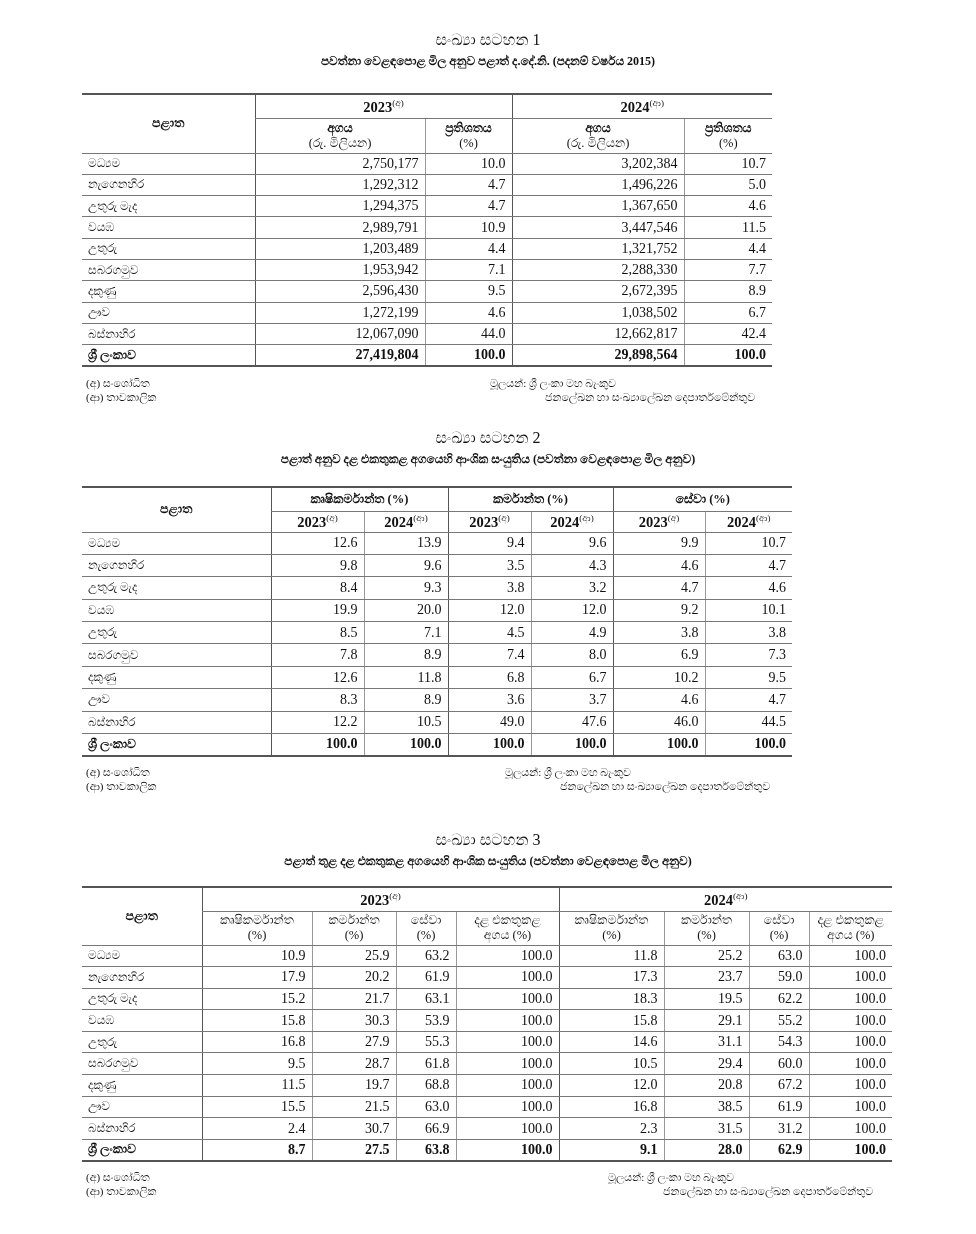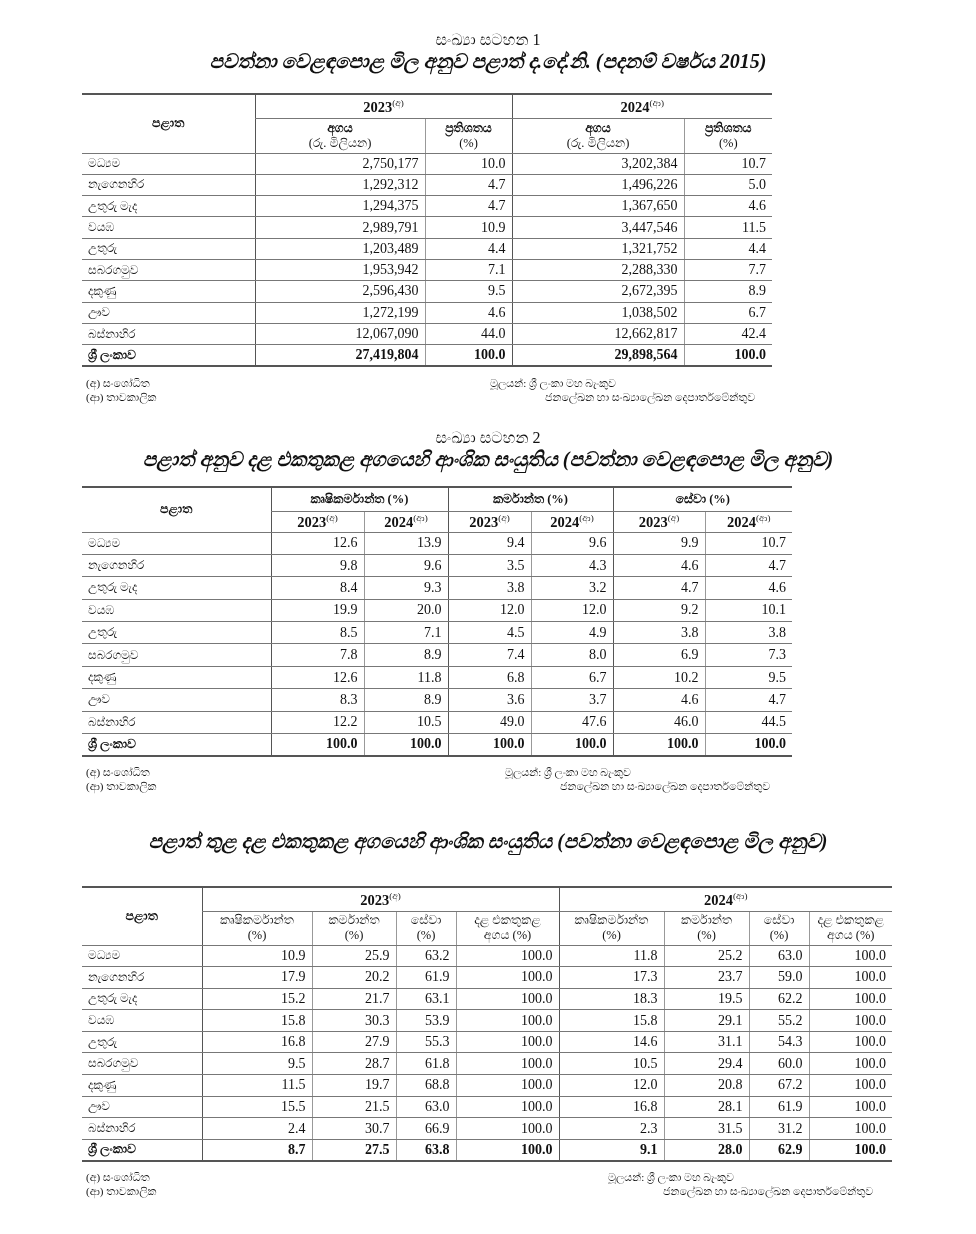--- a/index.html
+++ b/index.html
@@ -1,19 +1,19 @@
 <!DOCTYPE html>
 <html><head>
   <meta charset="utf-8">
   <style>
     html, body { margin: 0; padding: 0; background: #ffffff; }
     body { width: 976px; height: 1234px; position: relative; font-family: "Liberation Serif", serif; color: #111; overflow: hidden; }
     .caption { position: absolute; left: 0; width: 976px; text-align: center; }
     .caption .num { font-size: 16px; font-weight: normal; line-height: 20px; }
-    .caption .ttl { font-size: 20px; font-weight: bold; line-height: 22px; font-style: italic; }
+    .caption .ttl { font-size: 12px; font-weight: bold; line-height: 22px; }
     table { position: absolute; border-collapse: collapse; font-size: 14px; }
     th, td { border-bottom: 1px solid #777; padding: 0 6px; }
     th { font-weight: bold; font-size: 12.5px; text-align: center; line-height: 15px; }
     td.num { text-align: right; }
     td.lbl { text-align: left; font-size: 12px; }
     .vl { border-left: 1px solid #555; }
     .vl2 { border-left: 1px solid #999; }
     thead tr:first-child th { border-top: 2px solid #555; }
     tr.total td { font-weight: bold; border-bottom: 2px solid #555; }
     tr.total td.lbl { font-size: 12.5px; }
@@ -271,20 +271,21 @@
 <div class="notes" style="left:86px; top:765px;">
   <div>(අ) සංශෝධිත</div>
   <div>(ආ) තාවකාලික</div>
 </div>
 <div class="src" style="left:485px; top:765px;">
   <div>මූලයන්: ශ්‍රී ලංකා මහ බැංකුව</div>
   <div class="l2">ජනලේඛන හා සංඛ්‍යාලේඛන දෙපාර්තමේන්තුව</div>
 </div>
 
 <div class="caption" style="top:830px;">
+  <div class="num">සංඛ්‍යා සටහන 3</div>
   <div class="ttl">පළාත් තුළ දළ එකතුකළ අගයෙහි ආංශික සංයුතිය (පවත්නා වෙළඳපොළ මිල අනුව)</div>
 </div>
 <table id="t3" style="left:82px; top:886px; width:810px;">
   <colgroup>
       <col style="width:120px">
       <col style="width:110px">
       <col style="width:84px">
       <col style="width:60px">
       <col style="width:103px">
       <col style="width:105px">
@@ -411,21 +412,21 @@
         <td class="num vl2">67.2</td>
         <td class="num vl2">100.0</td>
       </tr>
       <tr style="height: 21.6px;">
         <td class="lbl">ඌව</td>
         <td class="num vl">15.5</td>
         <td class="num vl2">21.5</td>
         <td class="num vl2">63.0</td>
         <td class="num vl2">100.0</td>
         <td class="num vl">16.8</td>
-        <td class="num vl2">28.1</td>
+        <td class="num vl2">38.5</td>
         <td class="num vl2">61.9</td>
         <td class="num vl2">100.0</td>
       </tr>
       <tr style="height: 21.6px;">
         <td class="lbl">බස්නාහිර</td>
         <td class="num vl">2.4</td>
         <td class="num vl2">30.7</td>
         <td class="num vl2">66.9</td>
         <td class="num vl2">100.0</td>
         <td class="num vl">2.3</td>

